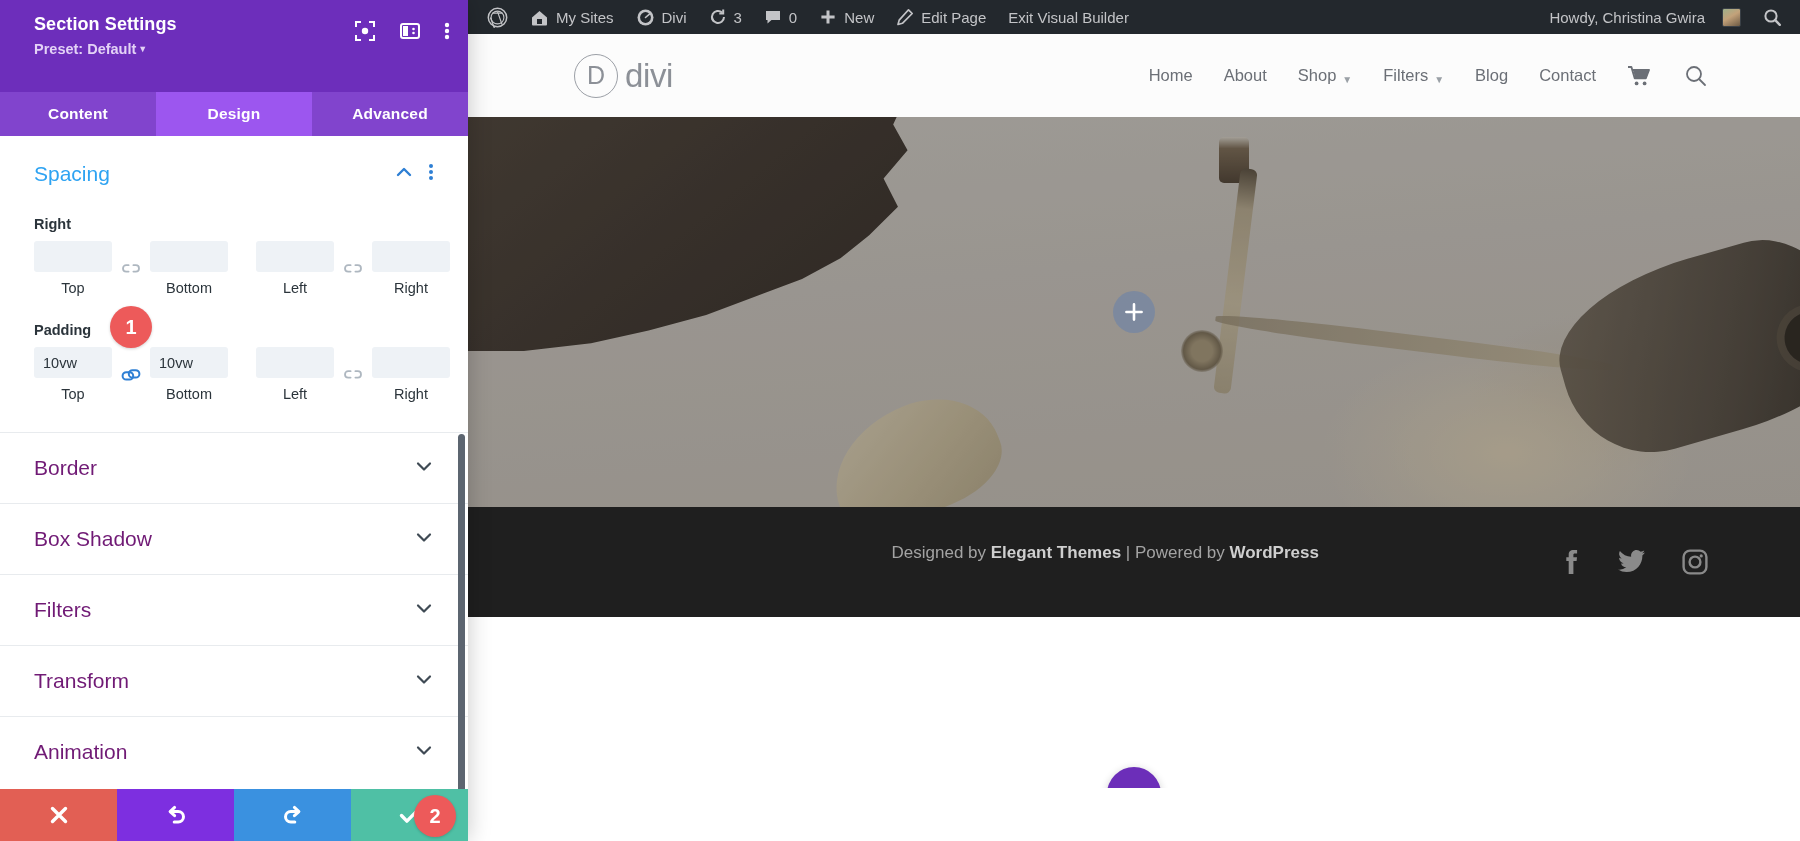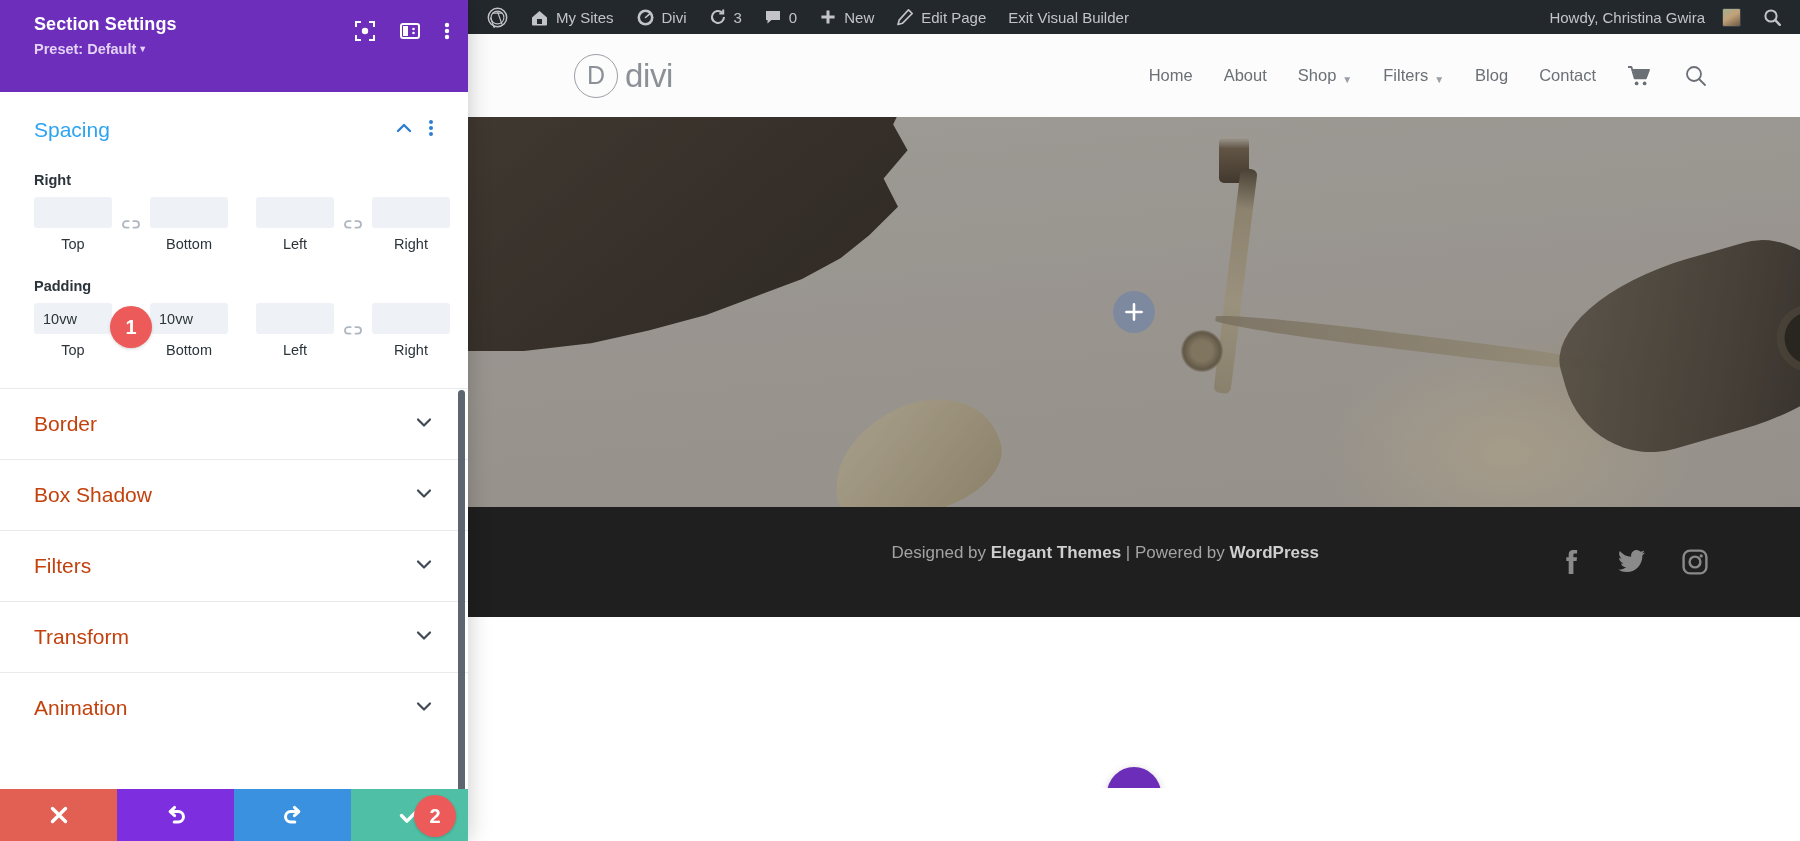--- a/index.html
+++ b/index.html
@@ -117,21 +117,21 @@
   #badge2 { left: 414px; top: 795px; }
 
   .accordion { margin-top: 30px; }
   .acc-row {
     border-top: 1px solid #e8ebee;
     height: 71px;
     display: flex; align-items: center; justify-content: space-between;
     padding: 0 34px;
     cursor: pointer;
   }
-  .acc-title { font-size: 21px; color: #c2410c; font-weight: 400; }
+  .acc-title { font-size: 21px; color: #701a75; font-weight: 400; }
   .acc-chevron { display:block; }
 
   
   .panel-scrollbar {
     position: absolute; right: 3px; top: 298px;
     width: 7px; height: 420px;
     background: #5c6570; border-radius: 4px;
     z-index: 50; cursor: pointer;
   }
 
@@ -342,20 +342,25 @@
         <span class="hdr-icon" style="width:6px">
           <svg width="6" height="22" viewBox="0 0 6 22">
               <circle cx="3" cy="5" r="2.2" fill="#fff"></circle>
               <circle cx="3" cy="11" r="2.2" fill="#fff"></circle>
               <circle cx="3" cy="17" r="2.2" fill="#fff"></circle>
             </svg>
         </span>
       </div>
     </div>
 
+    <div class="panel-tabs">
+      <div class="panel-tab">Content</div>
+      <div class="panel-tab active">Design</div>
+      <div class="panel-tab">Advanced</div>
+    </div>
 
     <div class="panel-body">
       <div class="panel-scroll">
 
         <div class="group">
           <div class="group-head">
             <span class="group-title">Spacing</span>
             <span class="group-head-icons">
               <span class="chev-up">
                 <svg width="20" height="20" viewBox="0 0 20 20">

